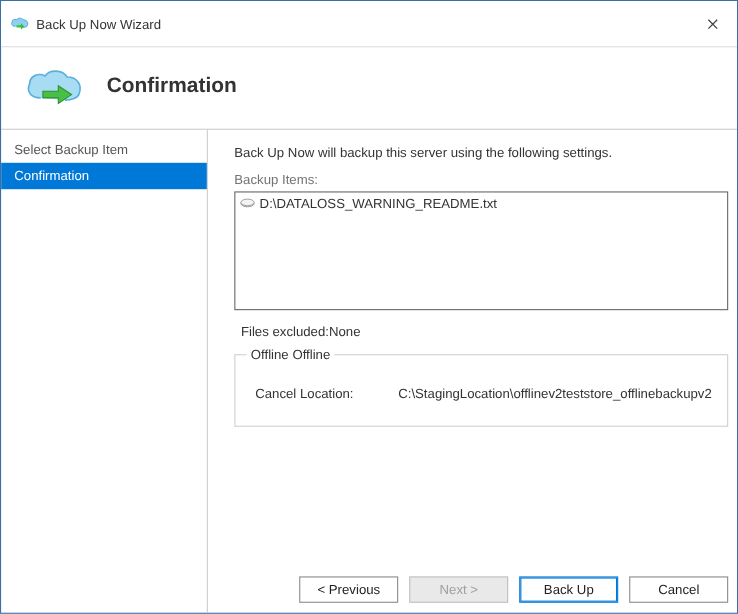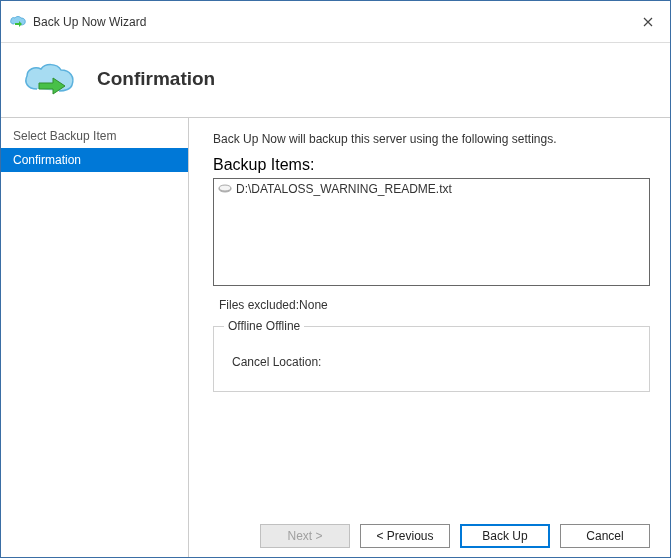--- a/index.html
+++ b/index.html
@@ -68,21 +68,21 @@
   .sidebar-item.selected {
     background: #0078d7;
     color: #fff;
   }
   .main {
     flex: 1;
     padding: 14px 20px 10px 24px;
     position: relative;
   }
   .intro-text { font-size: 12px; color: #333; margin-bottom: 10px; }
-  .label { font-size: 16px; color: #000000; margin-bottom: 4px; }
+  .label { font-size: 12px; color: #737373; margin-bottom: 4px; }
   .items-box {
     border: 1px solid #666;
     height: 108px;
     padding: 2px;
     overflow: auto;
     margin-bottom: 12px;
   }
   .items-row {
     display: flex;
     align-items: center;
@@ -205,23 +205,24 @@
 
     <div class="files-excluded">
       <span>Files excluded:</span>
       <span>None</span>
     </div>
 
     <div class="groupbox">
       <div class="groupbox-title">Offline Offline</div>
       <div class="staging-row">
         <span class="staging-label">Cancel Location:</span>
+        <span>C:\StagingLocation\offlinev2teststore_offlinebackupv2</span>
       </div>
     </div>
 
     <div class="button-row">
+      <div class="btn">&lt; Previous</div>
       <div class="btn disabled">Next &gt;</div>
-      <div class="btn">&lt; Previous</div>
       <div class="btn default">Back Up</div>
       <div class="btn">Cancel</div>
     </div>
   </div>
 </div>
 
 </body></html>

